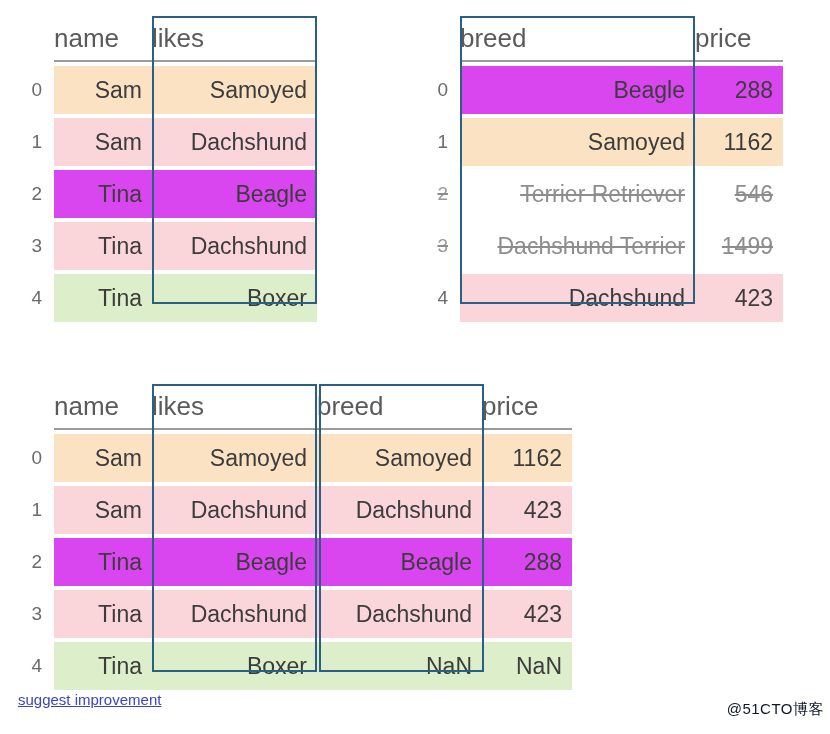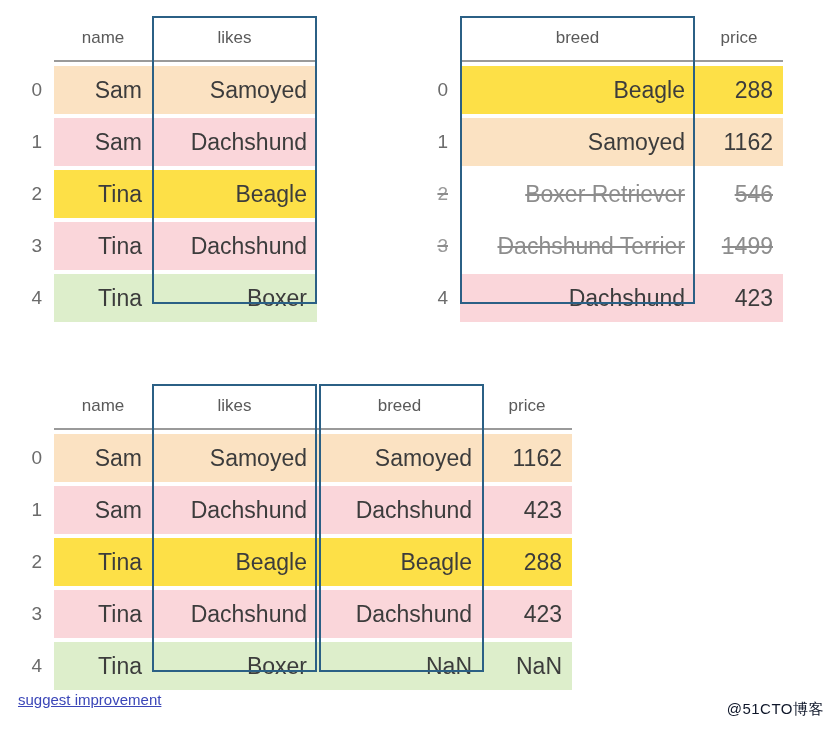--- a/index.html
+++ b/index.html
@@ -30,23 +30,23 @@
     padding: 0;
     margin: 0;
     font-weight: normal;
     vertical-align: middle;
     white-space: nowrap;
   }
 
   
   .hdr th {
     height: 44px;
-    font-size: 17px;
+    font-size: 26px;
     color: #5a5a5a;
-    text-align: center;
+    text-align: left;
     padding-right: 10px;
     padding-left: 10px;
     border-bottom: 2px solid #9a9a9a;
     background: #ffffff;
   }
   .hdr th.idxcol {
     border-bottom: none;
     background: transparent;
   }
 
@@ -64,21 +64,21 @@
     color: #6b6b6b;
     text-align: right;
     padding-right: 12px;
     padding-left: 0;
     background: transparent !important;
   }
 
   
   .bg-orange { background: #fbe2c2; }
   .bg-pink   { background: #fad6da; }
-  .bg-blue   { background: #fde047; }
+  .bg-blue   { background: #d946ef; }
   .bg-green  { background: #ddeecb; }
   .bg-none   { background: #ffffff; }
 
   
   tr.struck td {
     color: #8d8d8d !important;
     text-decoration: line-through;
     text-decoration-color: #8d8d8d;
     text-decoration-thickness: 2px;
   }
@@ -208,21 +208,21 @@
       <tr>
         <td class="idxcol">1</td>
         <td class="bg-orange">Samoyed</td>
         <td class="bg-orange">1162</td>
       </tr>
       <tr class="gap">
           <td colspan="3"></td>
         </tr>
       <tr class="struck">
         <td class="idxcol">2</td>
-        <td class="bg-none">Boxer Retriever</td>
+        <td class="bg-none">Terrier Retriever</td>
         <td class="bg-none">546</td>
       </tr>
       <tr class="gap">
           <td colspan="3"></td>
         </tr>
       <tr class="struck">
         <td class="idxcol">3</td>
         <td class="bg-none">Dachshund Terrier</td>
         <td class="bg-none">1499</td>
       </tr>

